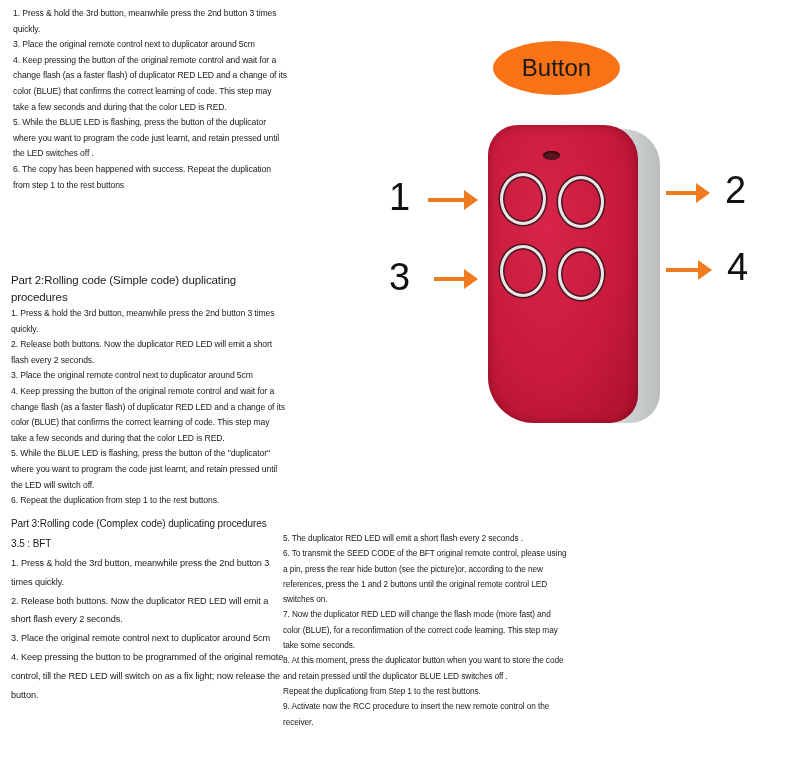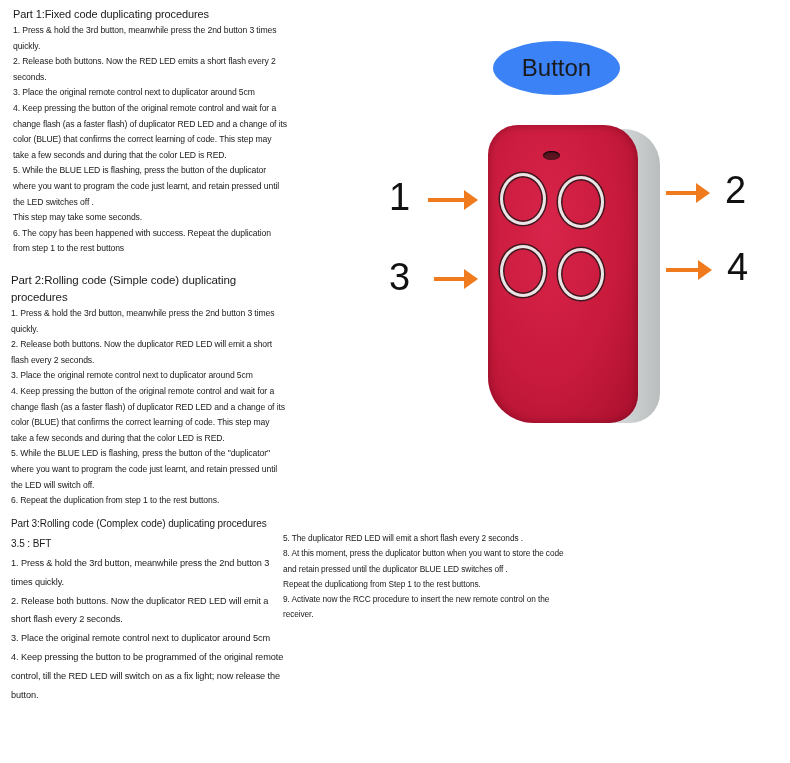--- a/index.html
+++ b/index.html
@@ -36,27 +36,24 @@
   .led { position:absolute; left:55px; top:26px; width:17px; height:9px; border-radius:50%;
          background:#5a1520; box-shadow:inset 0 1px 2px #000; }
   .btn { position:absolute; width:40px; height:46px; border-radius:50%;
          border:3px solid #e6e6e6; box-shadow:0 0 0 1.5px #3a1a1f, inset 0 0 0 1.5px #3a1a1f;
          background:transparent; }
 </style>
 </head>
 <body>
 
 <div class="col" id="part1">
-  <p class="h1">Part 1:Fixed code duplicating procedures</p>
   <p>1. Press &amp; hold the 3rd button, meanwhile press the 2nd button 3 times quickly.</p>
-  <p>2. Release both buttons. Now the RED LED emits a short flash every 2 seconds.</p>
   <p>3. Place the original remote control next to duplicator around 5cm</p>
   <p>4. Keep pressing the button of the original remote control and wait for a change flash (as a faster flash) of duplicator RED LED and a change of its color (BLUE) that confirms the correct learning of code. This step may take a few seconds and during that the color LED is RED.</p>
   <p>5. While the BLUE LED is flashing, press the button of the duplicator where you want to program the code just learnt, and retain pressed until the LED switches off .</p>
-  <p>This step may take some seconds.</p>
   <p>6. The copy has been happened with success. Repeat the duplication from step 1 to the rest buttons</p>
 </div>
 
 <div class="col" id="part2">
   <p class="h2">Part 2:Rolling code (Simple code) duplicating procedures</p>
   <p>1. Press &amp; hold the 3rd button, meanwhile press the 2nd button 3 times quickly.</p>
   <p>2. Release both buttons. Now the duplicator RED LED will emit a short flash every 2 seconds.</p>
   <p>3. Place the original remote control next to duplicator around 5cm</p>
   <p>4. Keep pressing the button of the original remote control and wait for a change flash (as a faster flash) of duplicator RED LED and a change of its color (BLUE) that confirms the correct learning of code. This step may take a few seconds and during that the color LED is RED.</p>
   <p>5. While the BLUE LED is flashing, press the button of the  "duplicator" where you want to program the code just learnt, and retain pressed until the LED will switch off.</p>
@@ -67,26 +64,28 @@
   <p class="h3">Part 3:Rolling code (Complex code) duplicating procedures</p>
   <p class="h3">3.5 : BFT</p>
   <p>1. Press &amp; hold the 3rd button, meanwhile press the 2nd button 3 times quickly.</p>
   <p>2. Release both buttons. Now the duplicator RED LED will emit a short flash every 2 seconds.</p>
   <p>3. Place the original remote control next to duplicator around 5cm</p>
   <p>4. Keep pressing the button to be programmed of the original remote control, till the RED LED will switch on as a fix light; now release the button.</p>
 </div>
 
 <div class="col" id="part3b">
   <p>5. The duplicator RED LED will emit a short flash every 2 seconds .</p>
+  <p>6. To transmit the SEED CODE of the BFT original remote control, please using a pin, press the rear hide button (see the picture)or, according to the new references, press the 1 and 2 buttons until the original remote control LED switches on.</p>
+  <p>7. Now the duplicator RED LED will change the flash mode (more fast) and color (BLUE), for a reconfirmation of the correct code learning. This step may take some seconds.</p>
   <p>8. At this moment, press the duplicator button when you want to store the code and retain pressed until the duplicator BLUE LED switches off .</p>
   <p>Repeat the duplicationg from Step 1 to the rest buttons.</p>
   <p>9. Activate now the RCC procedure to insert the new remote control on the receiver.</p>
 </div>
 
-<div class="pill" style="background:#3b82f6;">
+<div class="pill" style="background:#f97316;">
   <span>Button</span>
 </div>
 
 <div class="num" style="left:389px; top:178px;">1</div>
 <div class="num" style="left:725px; top:171px;">2</div>
 <div class="num" style="left:389px; top:258px;">3</div>
 <div class="num" style="left:727px; top:248px;">4</div>
 
 <div class="arrow" style="left:428px; top:198px; width:50px;">
   <div class="shaft" style="background:#f07a1e;"></div>

